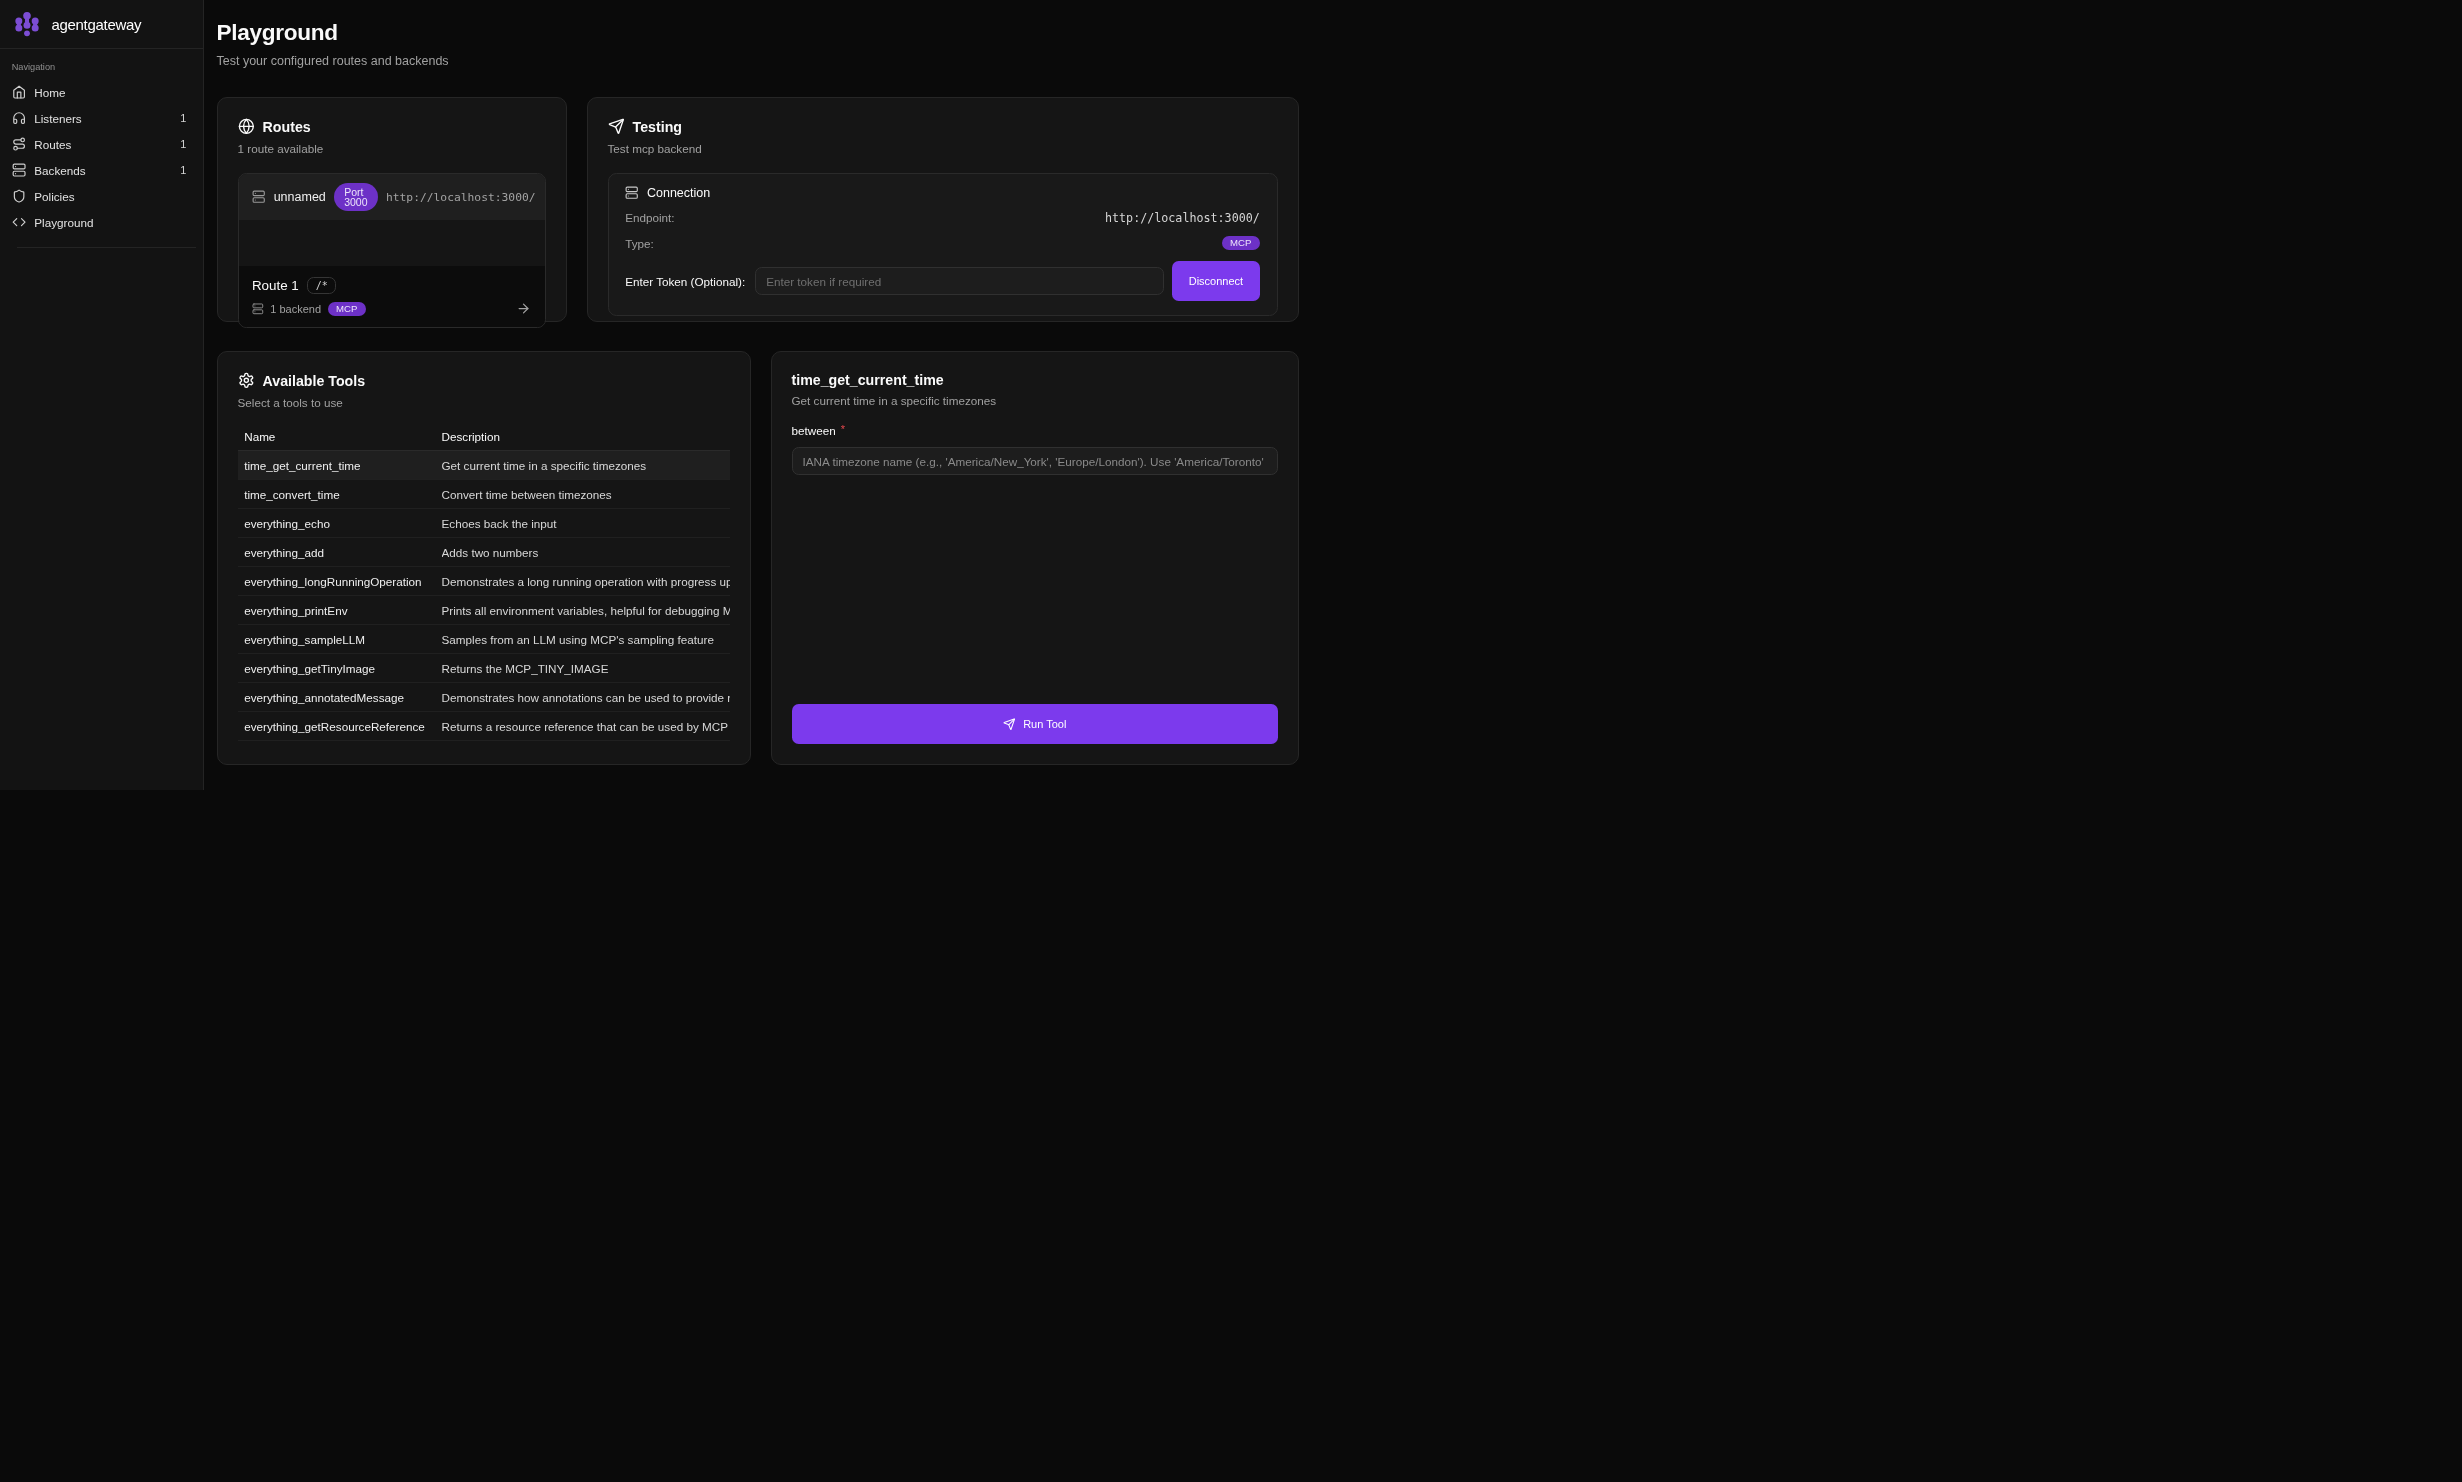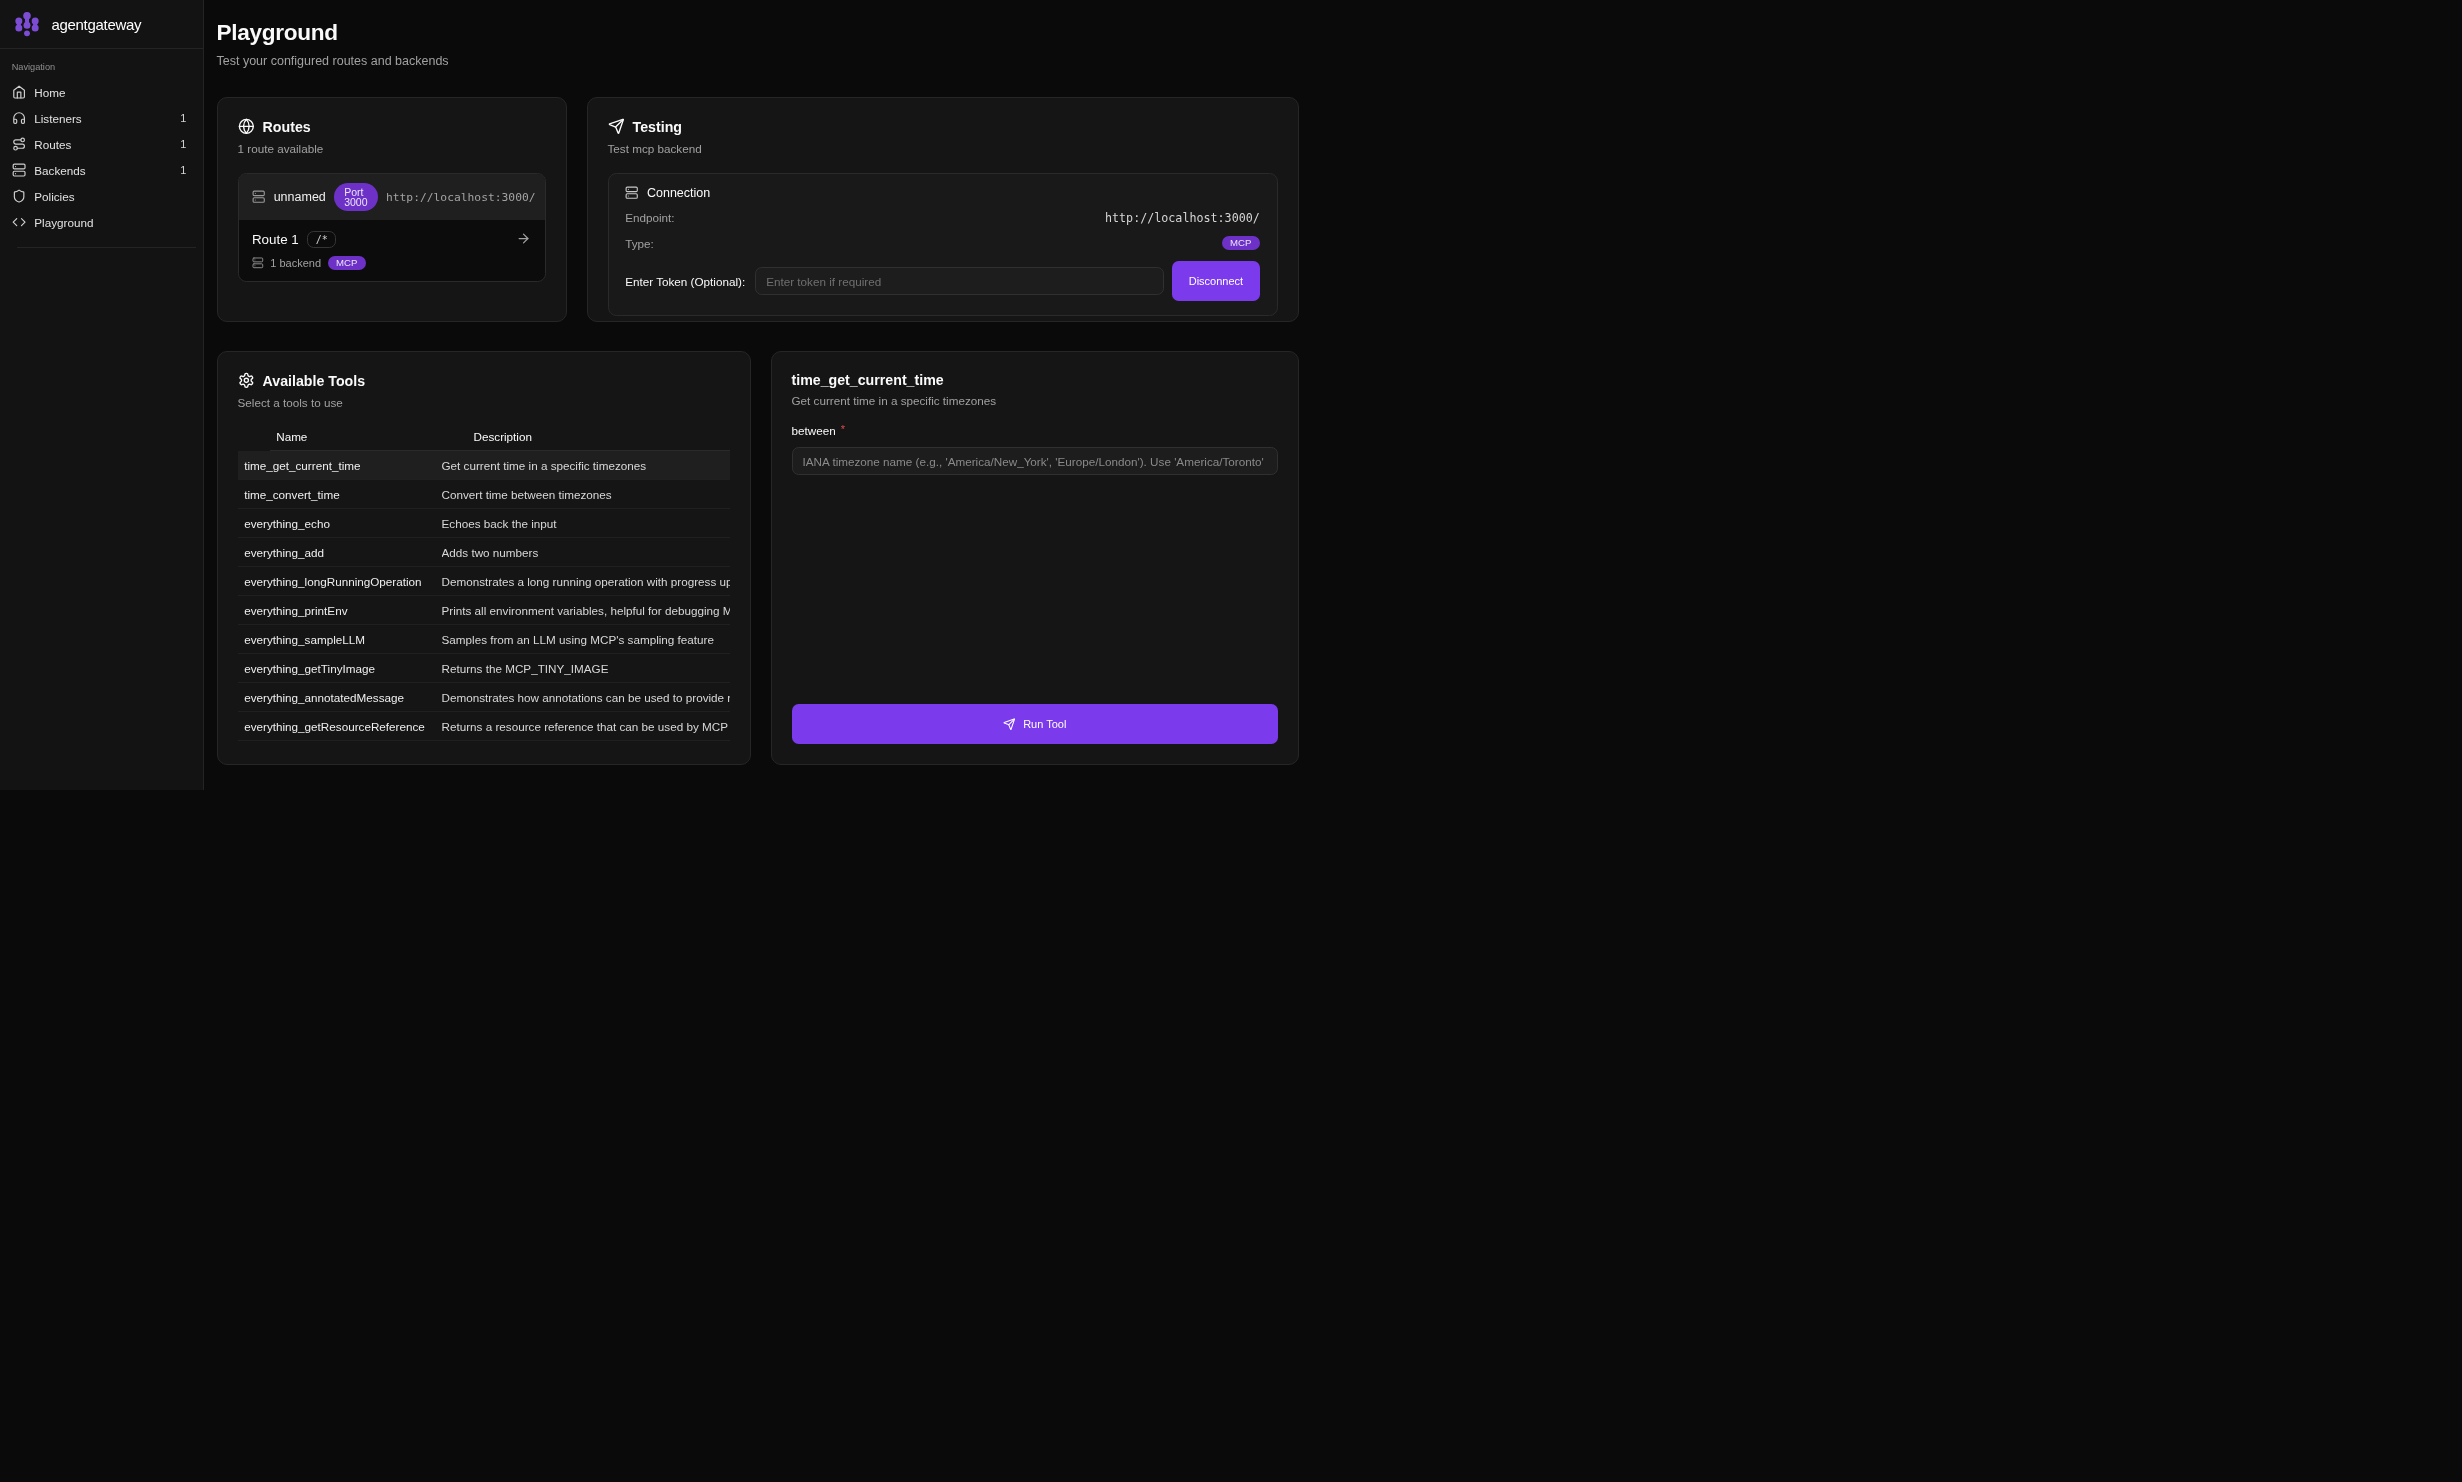--- a/index.html
+++ b/index.html
@@ -58,21 +58,21 @@
 
   
   .routes-card{height:225px;}
   .listener-box{margin-top:18.4px;border:0.8px solid var(--inner-border);border-radius:8.4px;overflow:hidden;cursor:pointer;}
   .listener-strip{background:var(--strip-bg);display:flex;align-items:center;gap:8.4px;padding:9.2px 13.4px;}
   .listener-strip svg{color:#9a9a9a;}
   .listener-name{font-size:12.5px;color:#f0f0f0;}
   .pill{background:var(--badge);color:#ece4fb;border-radius:836px;font-size:10.5px;padding:3.3px 10px;line-height:1;}
   .pill.small{font-size:9.6px;padding:2.5px 8.4px;}
   .listener-url{margin-left:auto;font-size:11.3px;color:#a3a3a3;}
-  .route-row{background:var(--deep-bg);padding:11px 13.4px;display:flex;align-items:flex-start;}
+  .route-row{background:var(--deep-bg);padding:11px 13.4px;display:flex;align-items:flex-end;margin-top:46px;}
   .route-info{flex:1;}
   .route-title-line{display:flex;align-items:center;gap:8.4px;}
   .route-name{font-size:13.4px;font-weight:500;}
   .path-badge{font-family:"DejaVu Sans Mono", monospace;font-size:10px;color:#d4d4d4;border:0.8px solid #353535;border-radius:6.7px;padding:2.5px 7.5px;line-height:1;}
   .route-meta{display:flex;align-items:center;gap:6.7px;margin-top:7.5px;color:var(--txt-dim);font-size:11px;}
   .route-meta svg{color:#8f8f8f;}
   .route-arrow{color:#a1a1a1;}
 
   
   .testing-card{height:225px;}
@@ -85,21 +85,21 @@
   .conn-value{margin-left:auto;font-size:11.7px;color:#d6d6d6;}
   .conn-row .pill{margin-left:auto;}
   .token-input{flex:1;margin-left:10px;height:28px;background:var(--input-bg);border:0.8px solid var(--input-border);border-radius:6.7px;color:var(--txt);font-size:11.7px;padding:0 10px;outline:none;font-family:"Liberation Sans", sans-serif;}
   .token-input::placeholder{color:#6f6f6f;}
   .btn{background:var(--accent);color:#fff;border:none;border-radius:6.7px;font-size:11px;font-weight:500;height:40px;padding:0 16.7px;cursor:pointer;font-family:"Liberation Sans", sans-serif;}
   .disconnect-btn{margin-left:8.4px;}
 
   
   .tools-card{height:414px;overflow:hidden;}
   .tools-table{margin-top:15px;}
-  .t-head{display:flex;border-bottom:0.8px solid #2a2a2a;padding:6.7px 0;margin-left:32px;}
+  .t-head{display:flex;border-bottom:0.8px solid #2a2a2a;padding:6.7px 0;}
   .t-col-name{width:204px;flex:none;padding-left:6.7px;font-size:11.7px;font-weight:500;color:var(--txt);}
   .t-col-desc{flex:1;overflow:hidden;font-size:11.7px;font-weight:500;color:var(--txt);}
   .t-row{display:flex;align-items:center;height:29px;border-bottom:0.8px solid #202020;cursor:pointer;}
   .t-row.selected{background:#1f1f1f;}
   .t-name{width:204px;flex:none;padding-left:6.7px;font-size:11.7px;color:#efefef;white-space:nowrap;overflow:hidden;}
   .t-desc{flex:1;font-size:11.7px;color:#d8d8d8;white-space:nowrap;overflow:hidden;}
 
   
   .runner-card{height:414px;display:flex;flex-direction:column;}
   .runner-title{font-size:14.2px;font-weight:600;}

